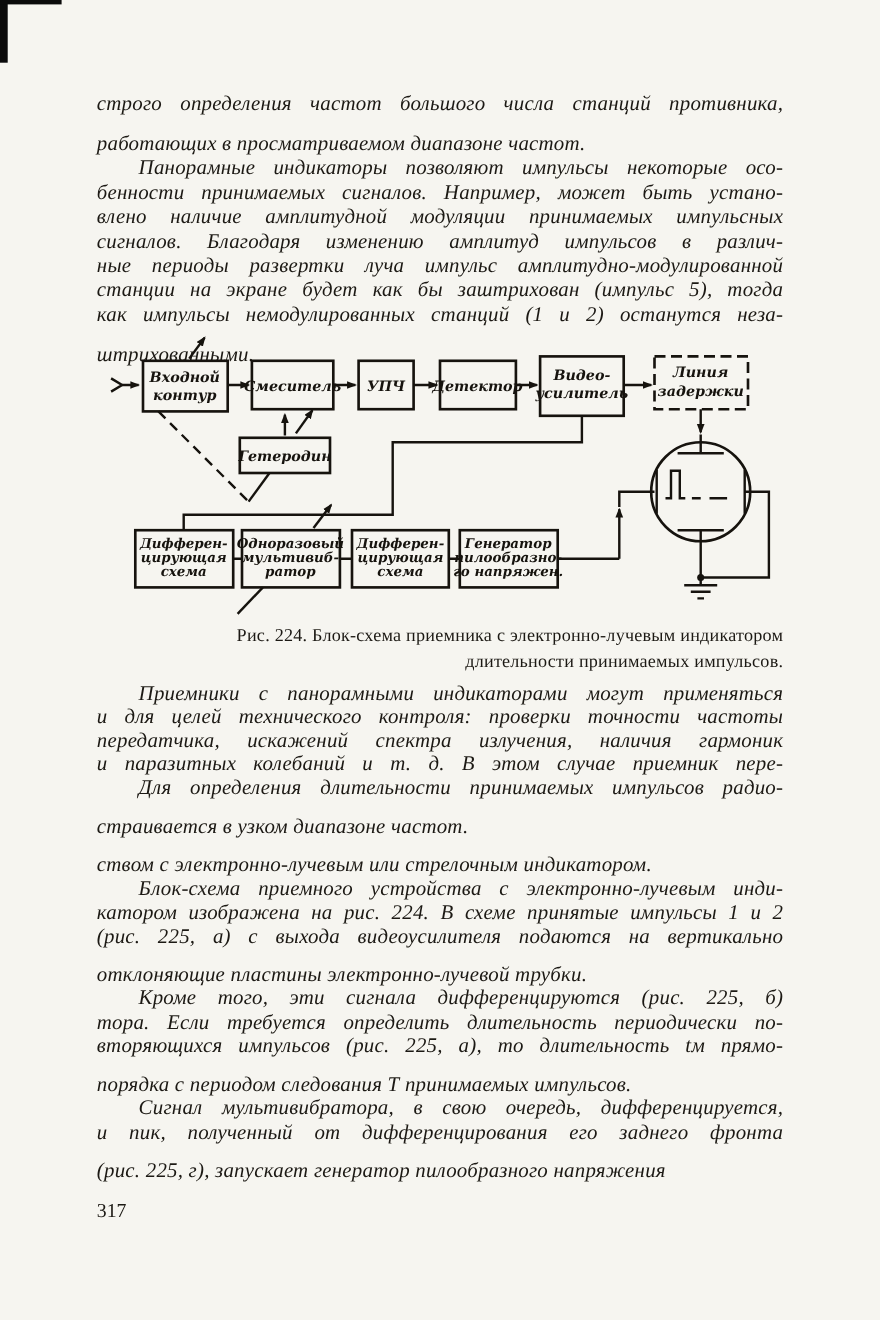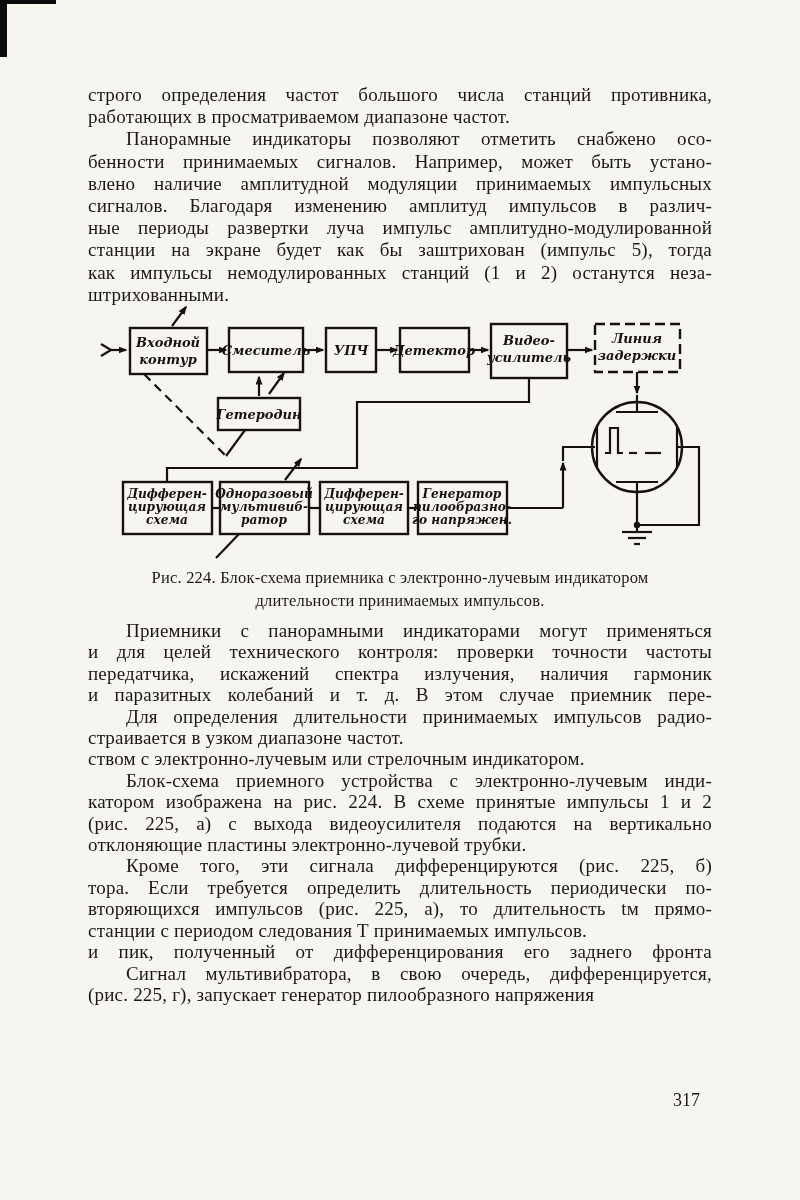--- a/index.html
+++ b/index.html
@@ -7,40 +7,40 @@
     width:800px;height:1200px;position:relative;
     background:#f6f5f0;
     font-family:"Liberation Serif", serif;
     color:#1c1914;
     overflow:hidden;
   }
   .scan-mark{position:absolute;background:#0b0b0b;}
   #scan-v{left:0;top:0;width:7px;height:57px;}
   #scan-h{left:0;top:0;width:56px;height:4px;}
 
-  .text-col{position:absolute;left:88px;width:624px;}
+  .text-col{position:absolute;left:88px;width:624px;font-style:italic;}
   #top-text{top:84px;}
   #bottom-text{top:620px;}
   .line{
     font-size:19px;line-height:22.2px;
     text-align:justify;text-align-last:justify;
     letter-spacing:.2px;
   }
   #bottom-text .line{line-height:21.4px;}
   .line.first{text-indent:38px;}
-  .line.last{text-align-last:left;}
+  .line.last{text-align-last:left;margin-top:14px;}
 
   #caption{
     position:absolute;left:88px;top:566px;width:624px;
-    text-align:center;font-size:16.5px;line-height:23px;
+    text-align:right;font-size:16.5px;line-height:23px;
     letter-spacing:.2px;
   }
   #page-number{
     position:absolute;left:88px;top:1090px;width:612px;
-    text-align:right;font-size:18px;
+    text-align:left;font-size:18px;
   }
 
   #diagram{position:absolute;left:88px;top:300px;}
   .blk{fill:none;stroke:#16130e;stroke-width:2.4;}
   .blk.dashed{stroke-dasharray:10 5;}
   .wire{stroke:#16130e;stroke-width:2.2;fill:none;}
   .wire.dashed{stroke-dasharray:9 6;}
   .lbl{
     font-family:"DejaVu Serif", serif;
     font-style:italic;font-weight:bold;
@@ -51,21 +51,21 @@
 </style>
 </head>
 <body>
 
 <div class="scan-mark" id="scan-v"></div>
 <div class="scan-mark" id="scan-h"></div>
 
 <div class="text-col" id="top-text">
     <div class="line">строго определения частот большого числа станций противника,</div>
     <div class="line last">работающих в просматриваемом диапазоне частот.</div>
-    <div class="line first">Панорамные индикаторы позволяют отметить снабжено осо-</div>
+    <div class="line first">Панорамные индикаторы позволяют импульсы некоторые осо-</div>
     <div class="line">бенности принимаемых сигналов. Например, может быть устано-</div>
     <div class="line">влено наличие амплитудной модуляции принимаемых импульсных</div>
     <div class="line">сигналов. Благодаря изменению амплитуд импульсов в различ-</div>
     <div class="line">ные периоды развертки луча импульс амплитудно-модулированной</div>
     <div class="line">станции на экране будет как бы заштрихован (импульс 5), тогда</div>
     <div class="line">как импульсы немодулированных станций (1 и 2) останутся неза-</div>
     <div class="line last">штрихованными.</div>
   </div>
 
 <svg id="diagram" width="615" height="266" viewBox="0 0 615 266">
@@ -174,19 +174,19 @@
     <div class="line first">Для определения длительности принимаемых импульсов радио-</div>
     <div class="line last">страивается в узком диапазоне частот.</div>
     <div class="line last">ством с электронно-лучевым или стрелочным индикатором.</div>
     <div class="line first">Блок-схема приемного устройства с электронно-лучевым инди-</div>
     <div class="line">катором изображена на рис. 224. В схеме принятые импульсы 1 и 2</div>
     <div class="line">(рис. 225, а) с выхода видеоусилителя подаются на вертикально</div>
     <div class="line last">отклоняющие пластины электронно-лучевой трубки.</div>
     <div class="line first">Кроме того, эти сигнала дифференцируются (рис. 225, б)</div>
     <div class="line">тора. Если требуется определить длительность периодически по-</div>
     <div class="line">вторяющихся импульсов (рис. 225, а), то длительность tм прямо-</div>
-    <div class="line last">станции с периодом следования Т принимаемых импульсов.</div>
+    <div class="line last">порядка с периодом следования Т принимаемых импульсов.</div>
+    <div class="line first">Сигнал мультивибратора, в свою очередь, дифференцируется,</div>
     <div class="line">и пик, полученный от дифференцирования его заднего фронта</div>
-    <div class="line first">Сигнал мультивибратора, в свою очередь, дифференцируется,</div>
     <div class="line last">(рис. 225, г), запускает генератор пилообразного напряжения</div>
   </div>
 
 <div id="page-number">317</div>
 
 </body></html>

